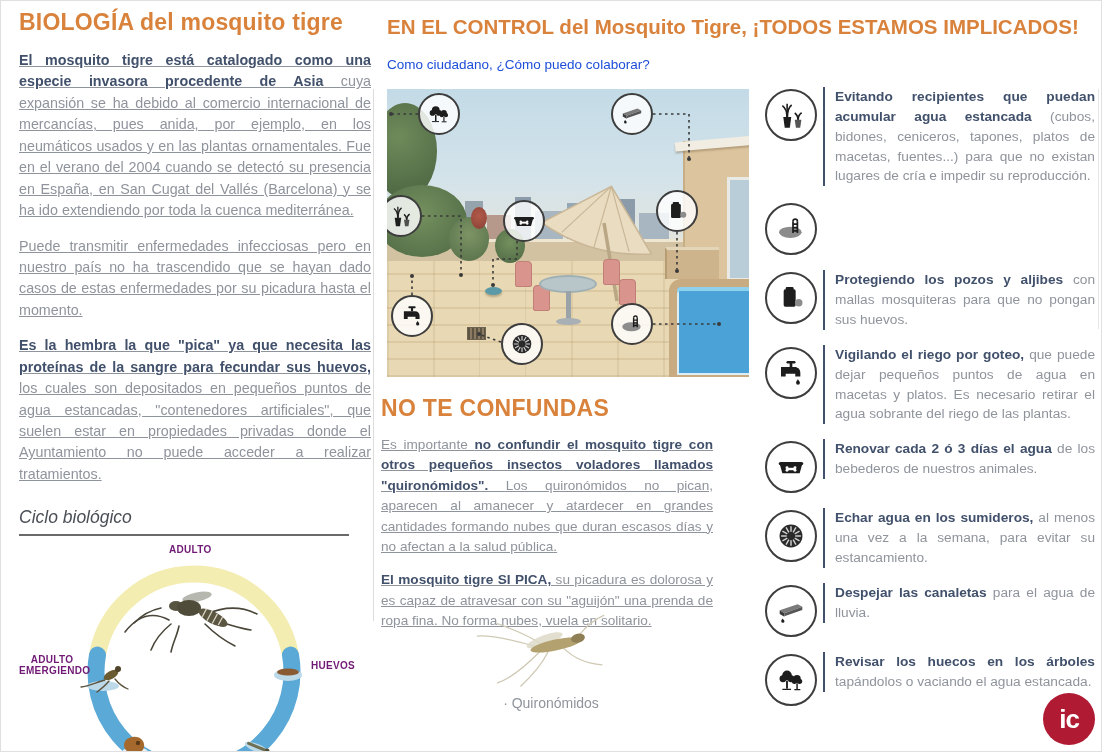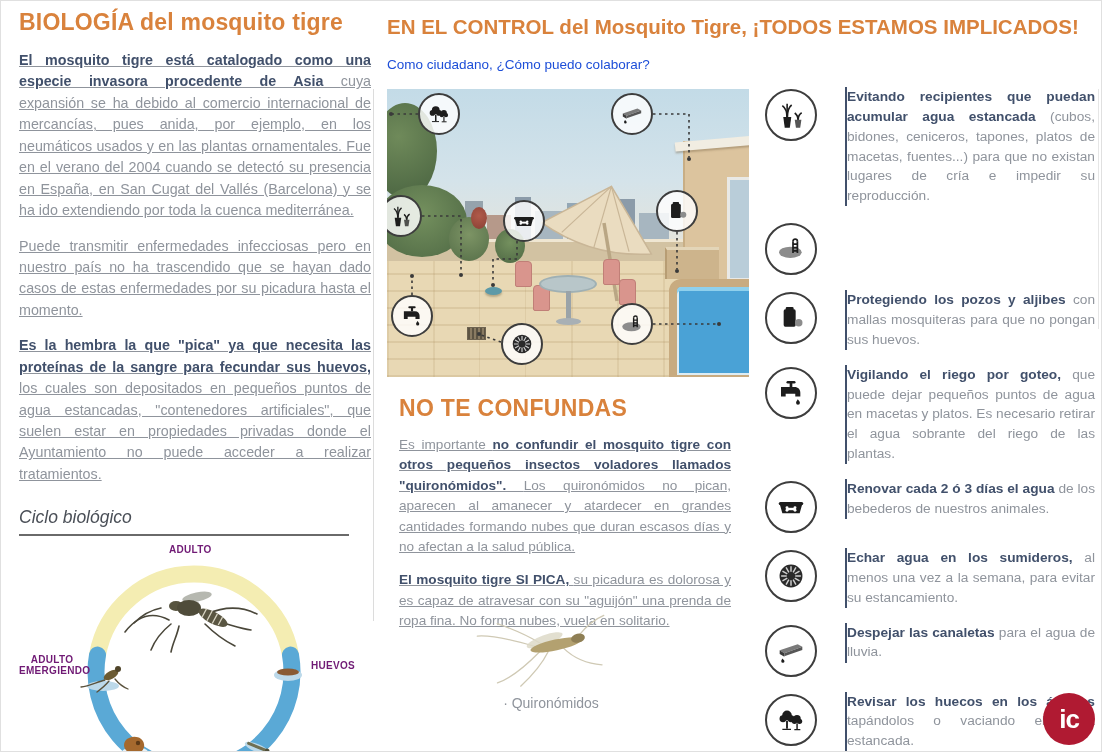--- a/index.html
+++ b/index.html
@@ -51,33 +51,33 @@
   .t-table{position:absolute;left:152px;top:186px;width:58px;height:18px;background:#b8c6c9;border:2px solid #9fb0b4;border-radius:50%;}
   .t-pedestal{position:absolute;left:179px;top:202px;width:5px;height:30px;background:#9aa3a8;}
   .t-tbase{position:absolute;left:169px;top:229px;width:25px;height:7px;background:#a8b0b5;border-radius:50%;}
   .t-chair{position:absolute;width:17px;height:26px;background:#d9958d;border:1px solid #c07f77;border-radius:4px 4px 2px 2px;}
   .scene-svg,.conn-svg{position:absolute;left:0;top:0;width:100%;height:100%;pointer-events:none;}
   .t-icon{position:absolute;width:42px;height:42px;border-radius:50%;background:rgba(255,255,255,.82);
     border:2px solid #3d3d3d;display:flex;align-items:center;justify-content:center;}
   .t-icon svg{width:26px;height:26px;}
 
   
-  .confundas{position:absolute;left:398px;top:394px;width:332px;}
+  .confundas{position:absolute;left:380px;top:394px;width:332px;}
   .h2-orange{font-size:23px;font-weight:700;color:#d9823c;letter-spacing:.3px;}
   .confundas .para{font-size:13.6px;margin-top:13px;}
   .quiro{position:absolute;left:430px;top:600px;width:240px;text-align:center;}
   .quiro-caption{margin-top:2px;font-size:14px;color:#8f949c;}
 
   
   .col-right{position:absolute;left:764px;top:86px;width:330px;}
   .tip{display:flex;align-items:flex-start;margin-bottom:15px;}
   .tip-icon{flex:0 0 52px;width:52px;height:52px;border-radius:50%;border:2px solid #3d3d3d;
     display:flex;align-items:center;justify-content:center;background:#fff;margin-top:2px;}
   .tip-icon svg{width:32px;height:32px;}
-  .tip-text{margin-left:28px;border-left:2.5px solid #41506b;padding-left:0;
+  .tip-text{margin-left:6px;border-left:2.5px solid #41506b;padding-left:10px;
     font-size:13.7px;line-height:1.45;color:#8f949c;text-align:justify;min-height:40px;}
 
   
   .logo{position:absolute;right:6px;bottom:6px;width:52px;height:52px;border-radius:50%;
     display:flex;align-items:center;justify-content:center;
     font-weight:700;font-size:26px;color:#ffffff;letter-spacing:-1px;}
   .hidden-defs{position:absolute;width:0;height:0;overflow:hidden;}
 </style>
 </head>
 <body>

